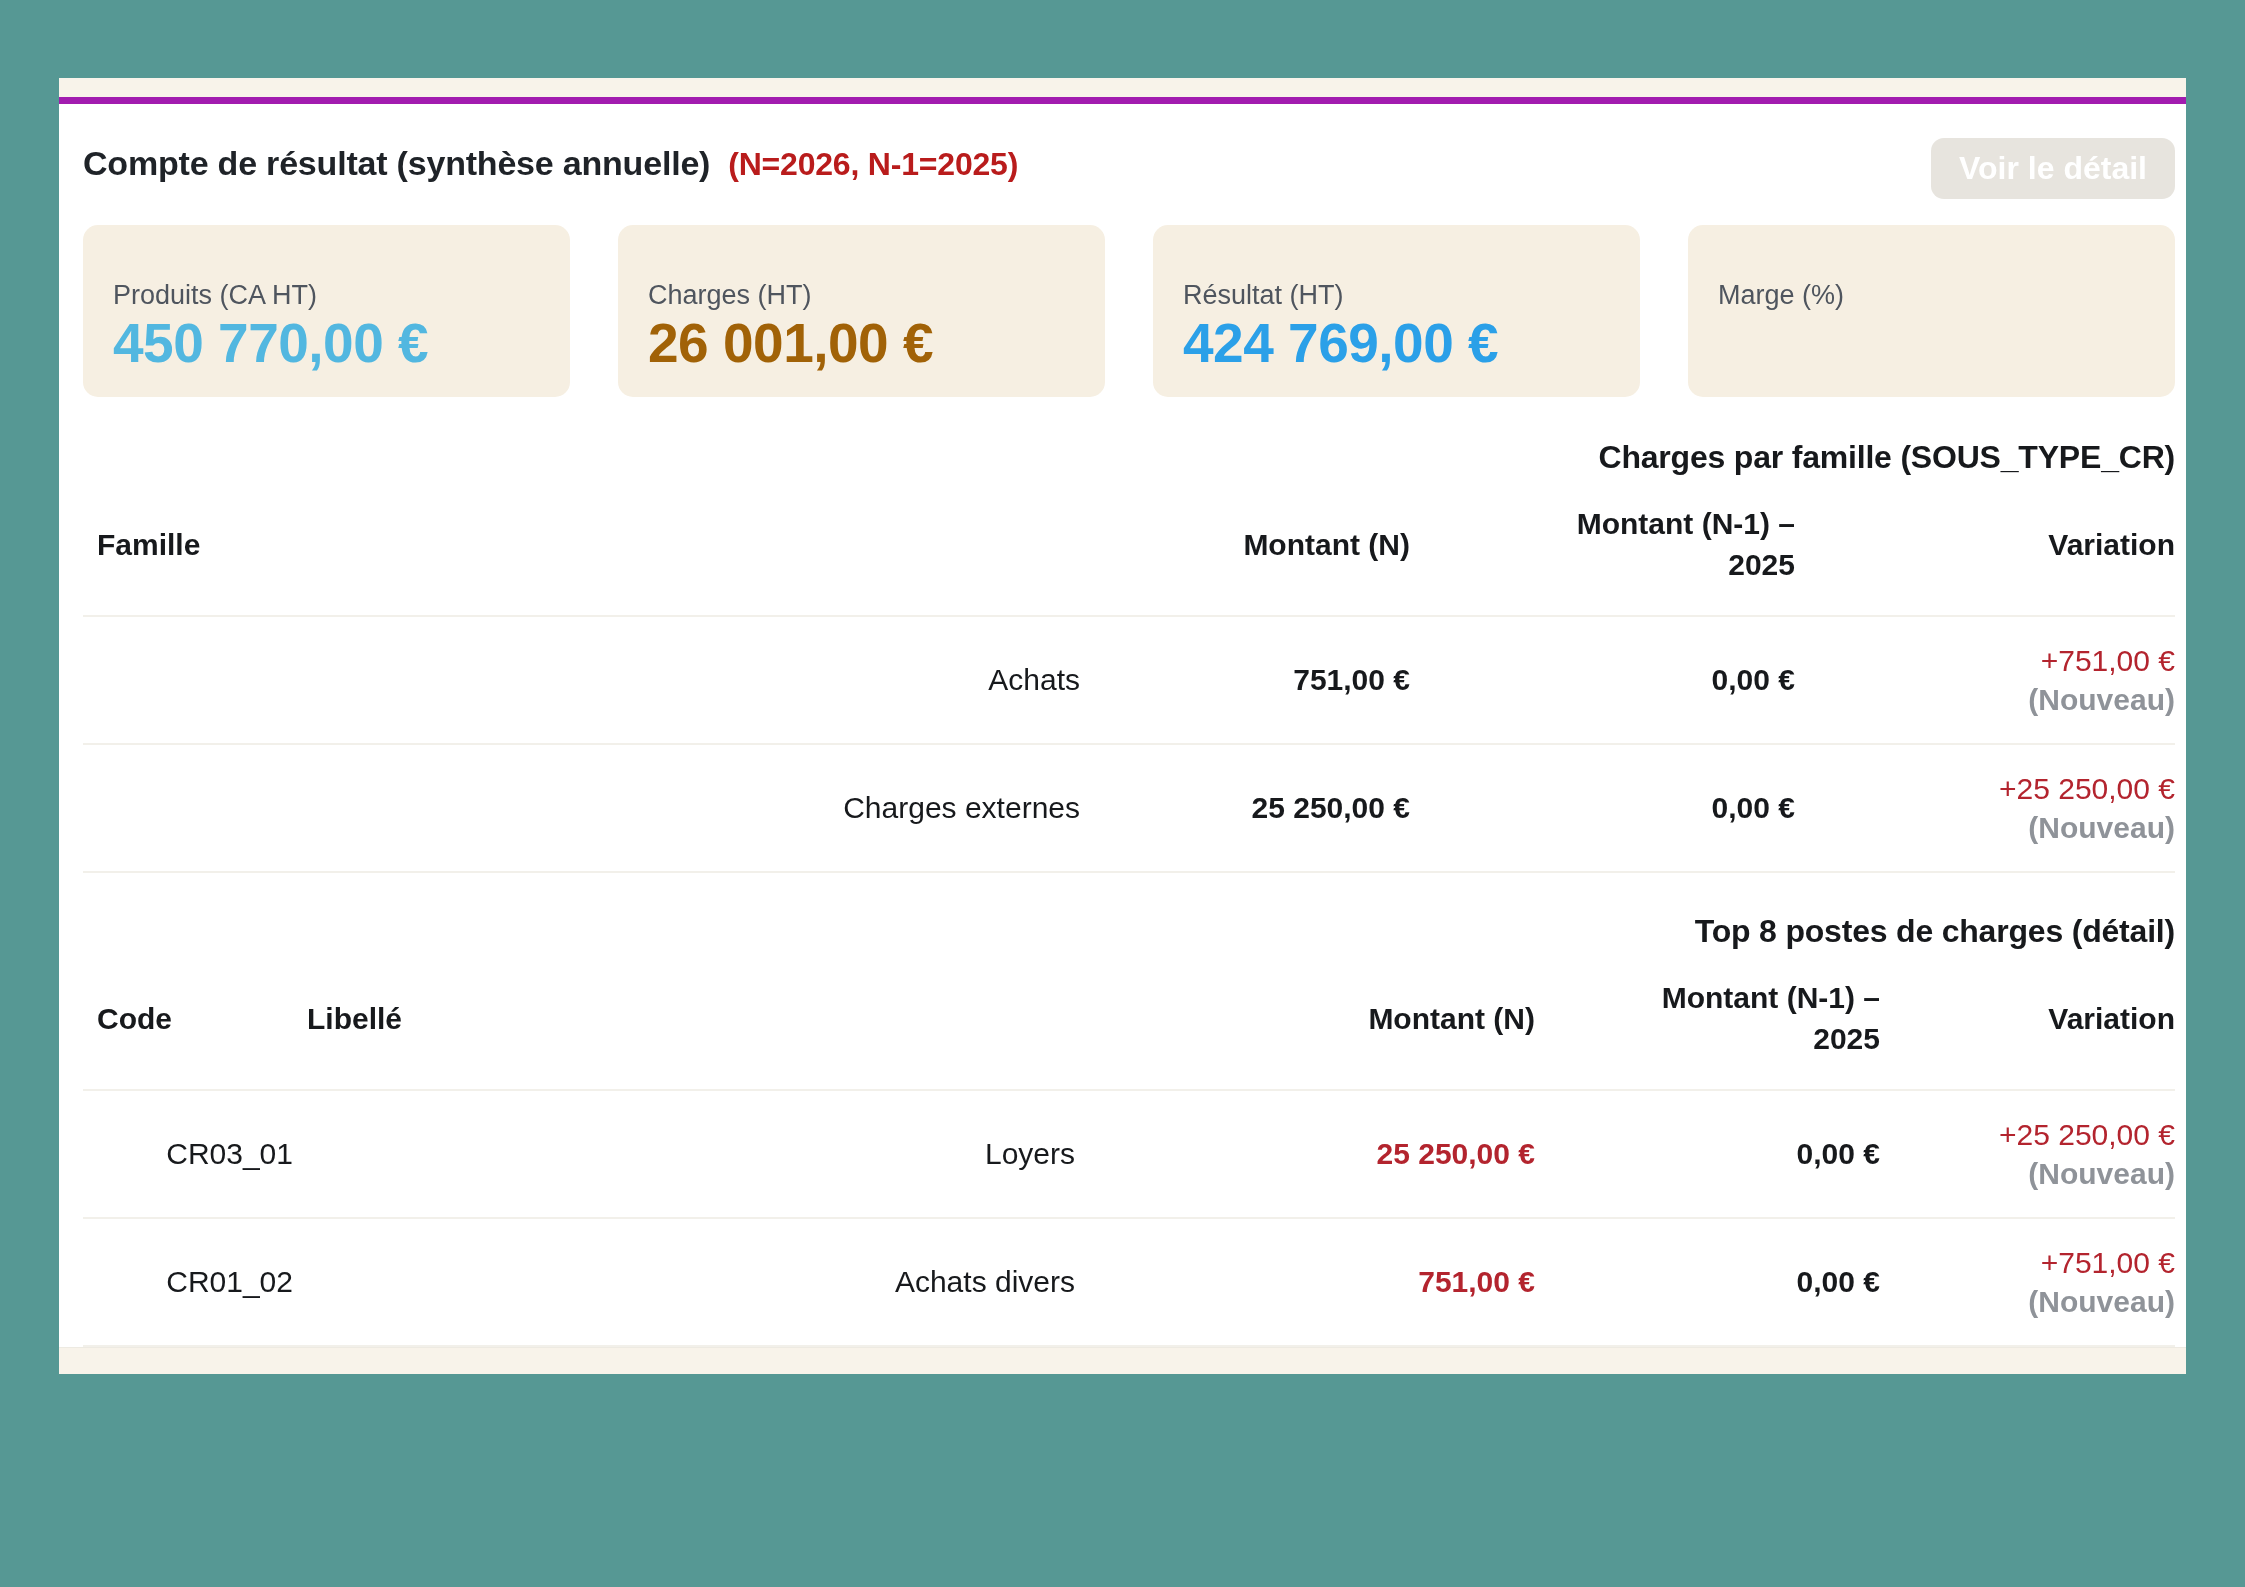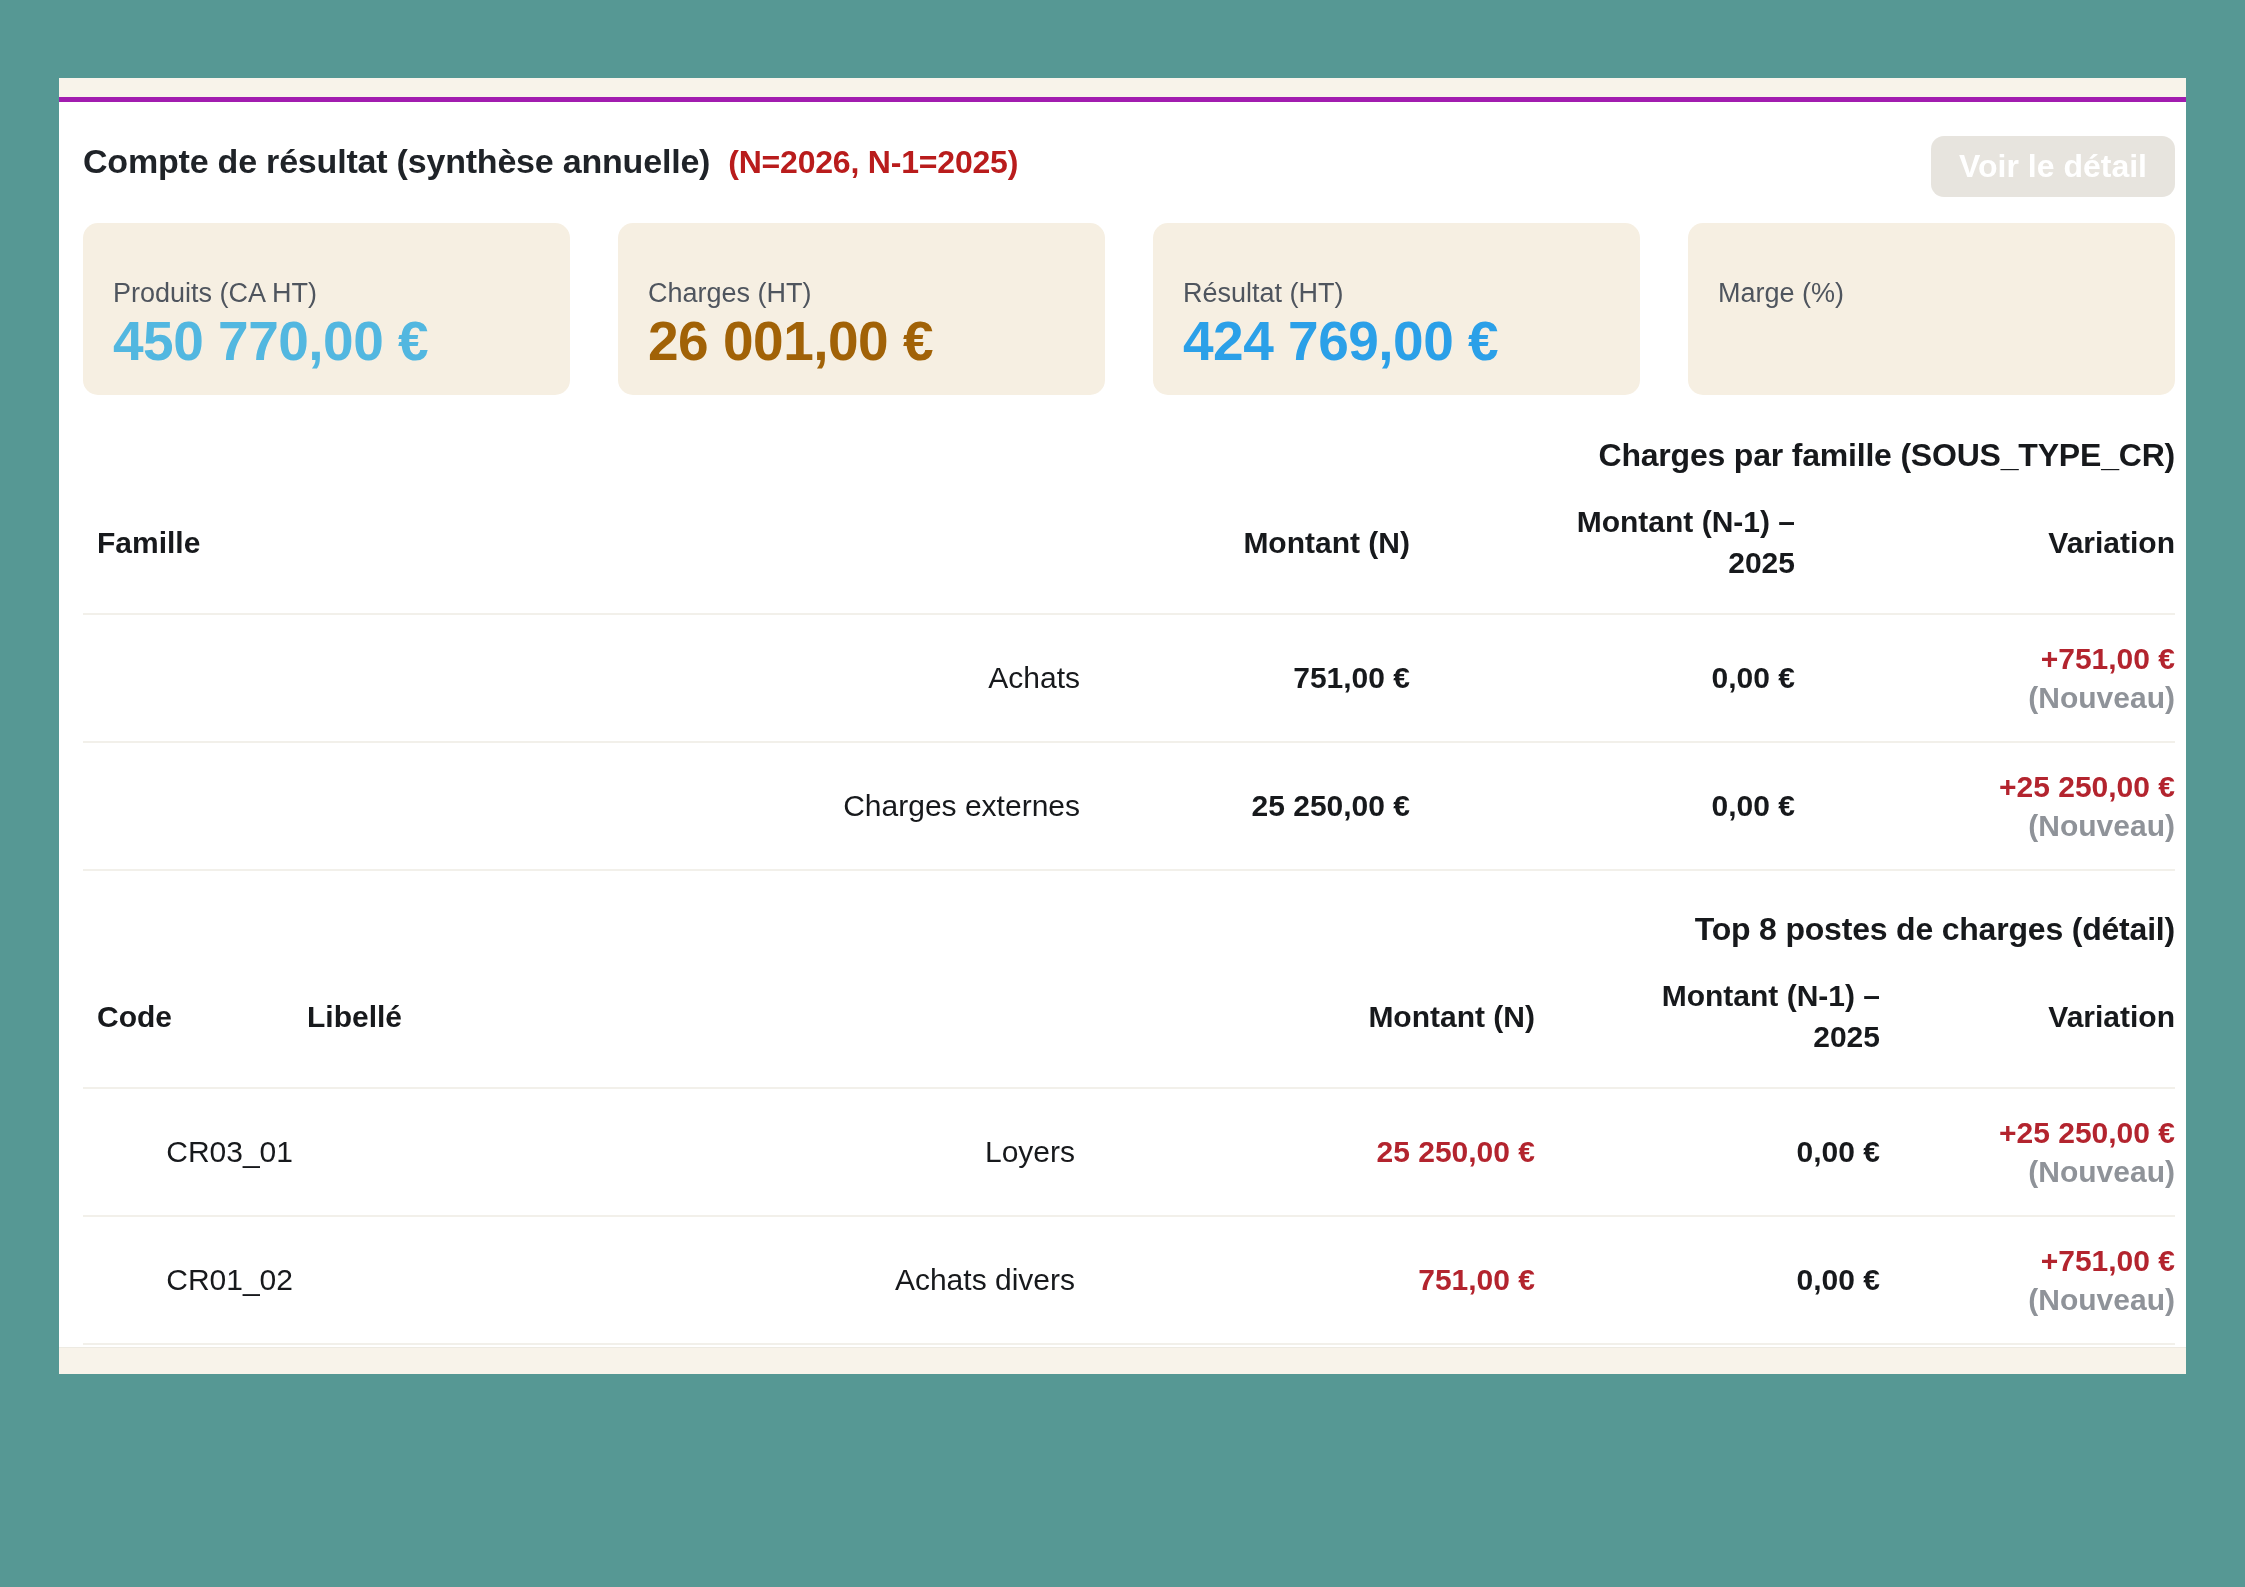--- a/index.html
+++ b/index.html
@@ -16,21 +16,21 @@
     left: 59px; top: 78px;
     width: 2127px; height: 1296px;
     background: #f8f3ea;
   }
   .report-card {
     position: absolute;
     left: 0; top: 19px;
     width: 100%;
     height: 1251px;
     background: #ffffff;
-    border-top: 5px solid #a21caf;
+    border-top: 7px solid #a21caf;
     border-bottom: 1px solid #edeae2;
     padding: 40px 11px 0 24px;
   }
   
   .card-header {
     display: flex;
     align-items: flex-start;
     justify-content: space-between;
   }
   .title-group { display: flex; align-items: baseline; gap: 18px; }
@@ -83,21 +83,21 @@
   td.num { font-weight: 700; }
   .th-wrap { display: inline-block; max-width: 250px; line-height: 1.35; }
   .t1 .w-montant  { width: 330px; }
   .t1 .w-montant1 { width: 385px; }
   .t1 .w-variation{ width: 380px; }
   .t2 .w-code     { width: 210px; }
   .t2 .w-montant  { width: 460px; }
   .t2 .w-montant1 { width: 345px; }
   .t2 .w-variation{ width: 295px; }
   .variation-cell { line-height: 1.3; padding: 24px 0; }
-  .variation-amount { font-weight: 700; }
+  .variation-amount { font-weight: 400; }
   .variation-note { font-weight: 700; color: #8f9399; }
   .red { color: #b3242e; }
 </style>
 </head>
 <body>
 
 <div class="content-panel">
   <div class="report-card">
 
     <div class="card-header">

